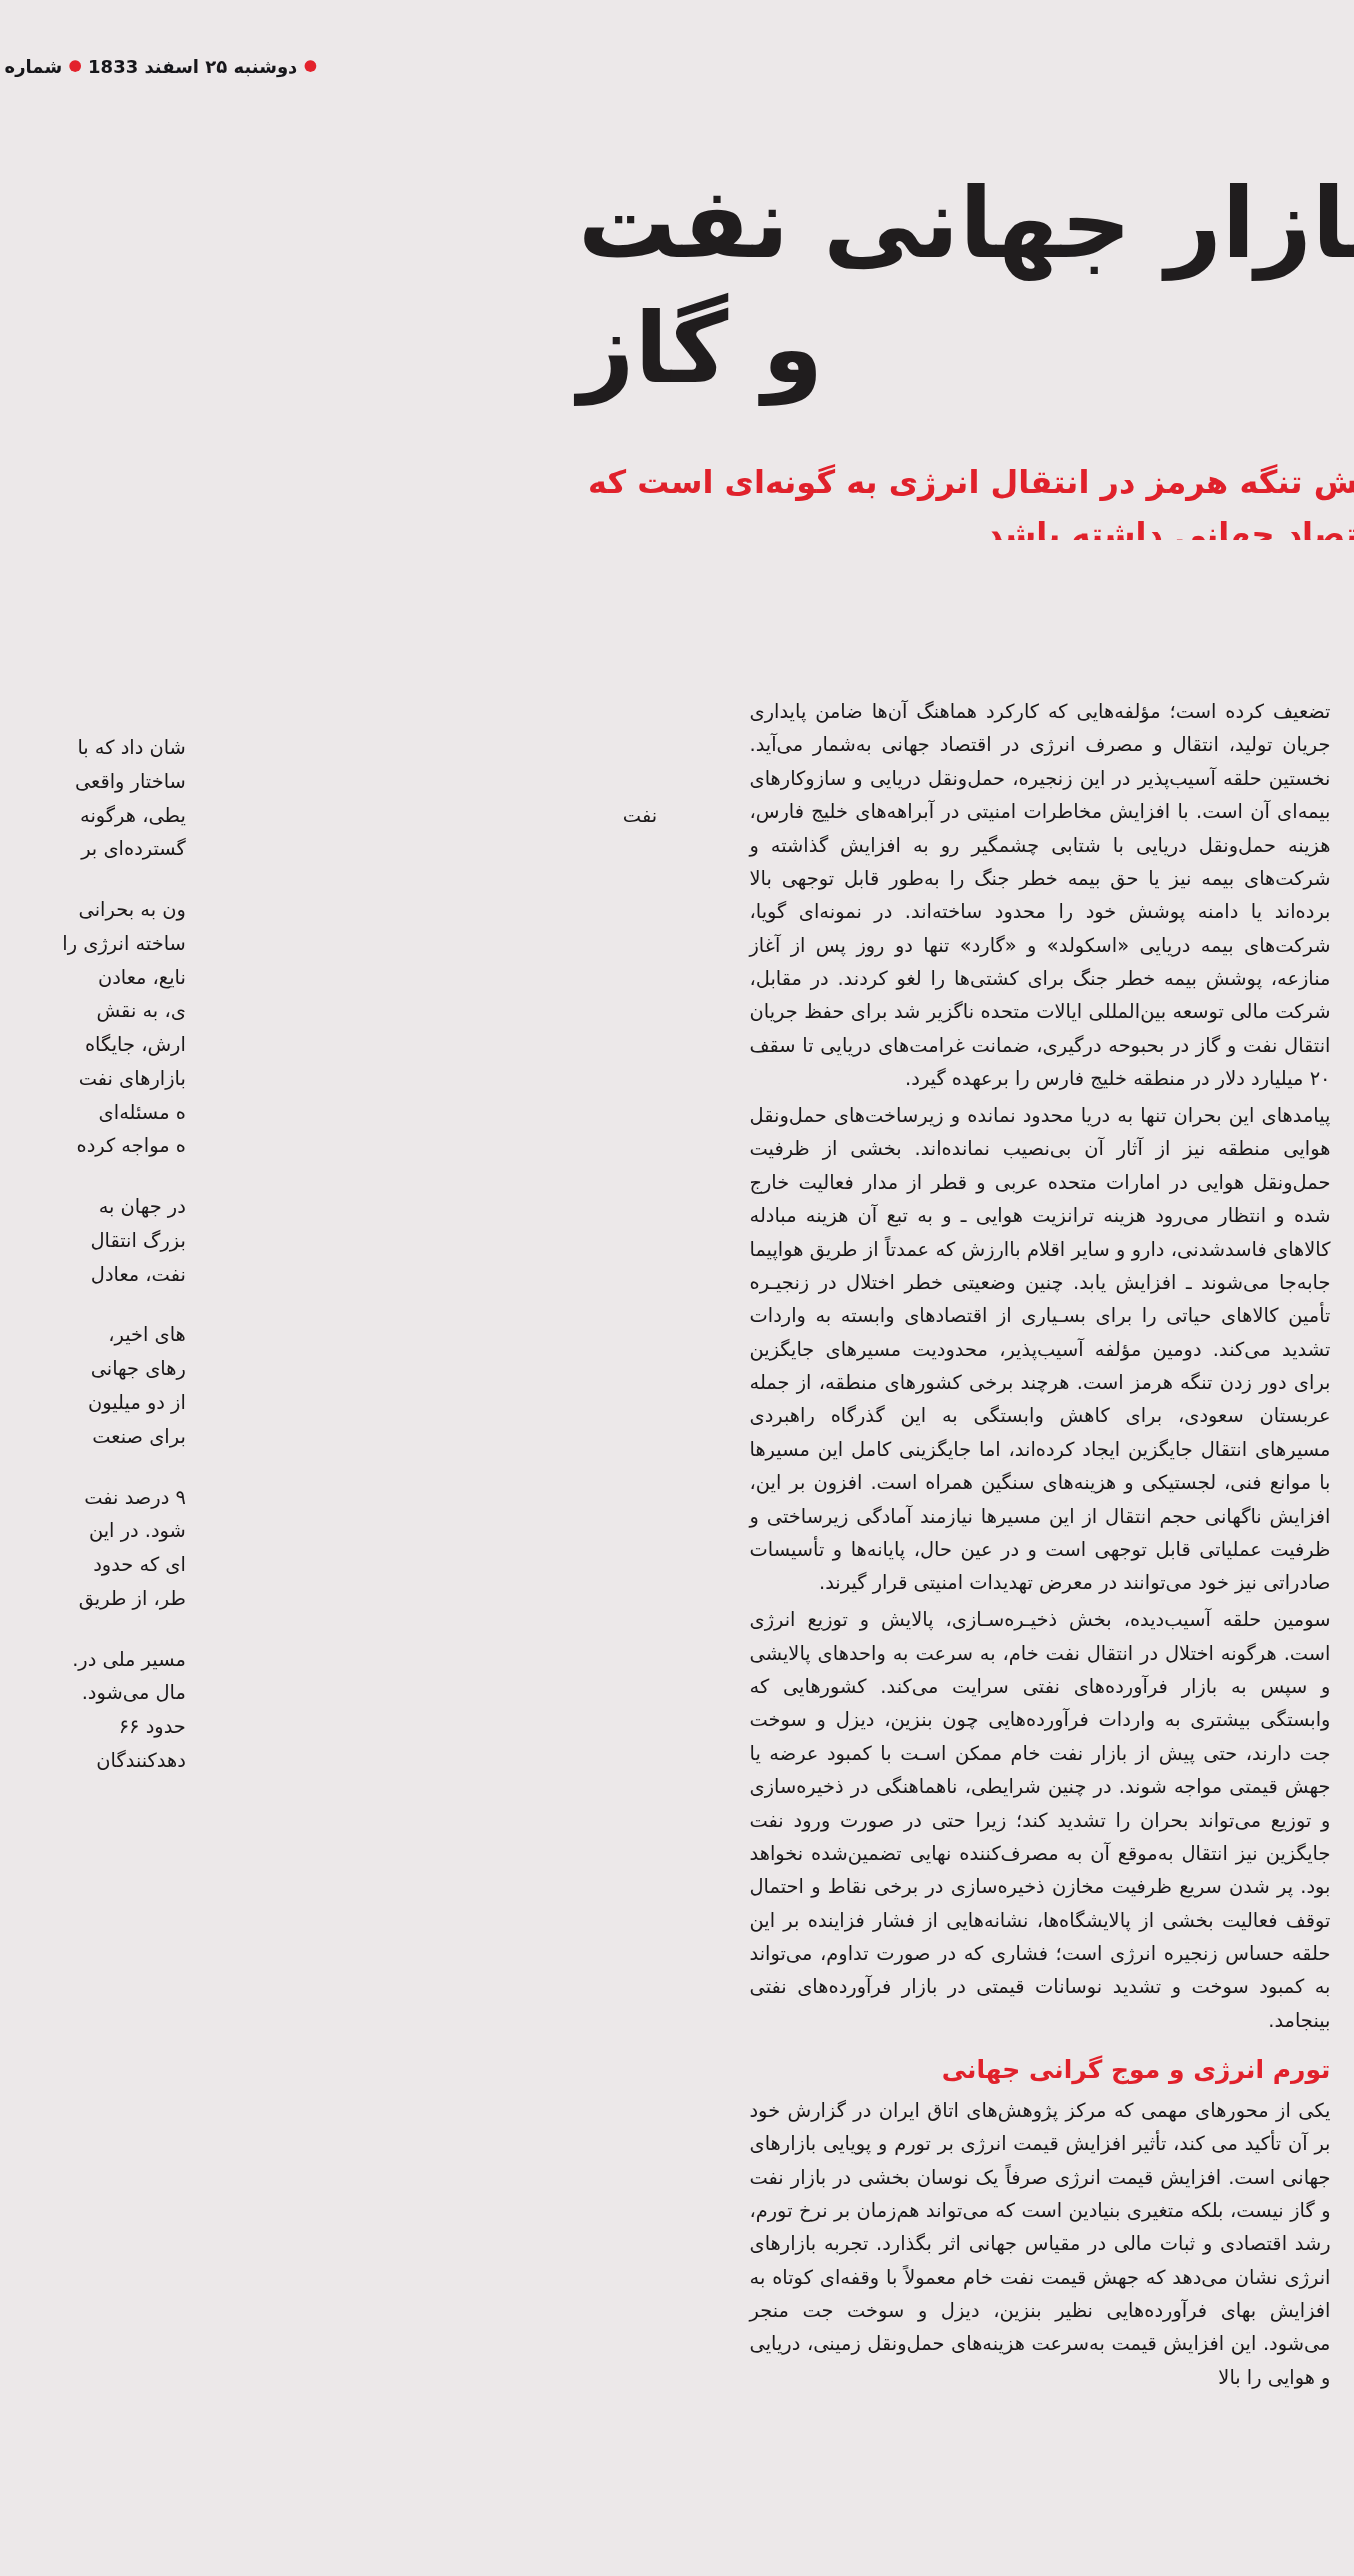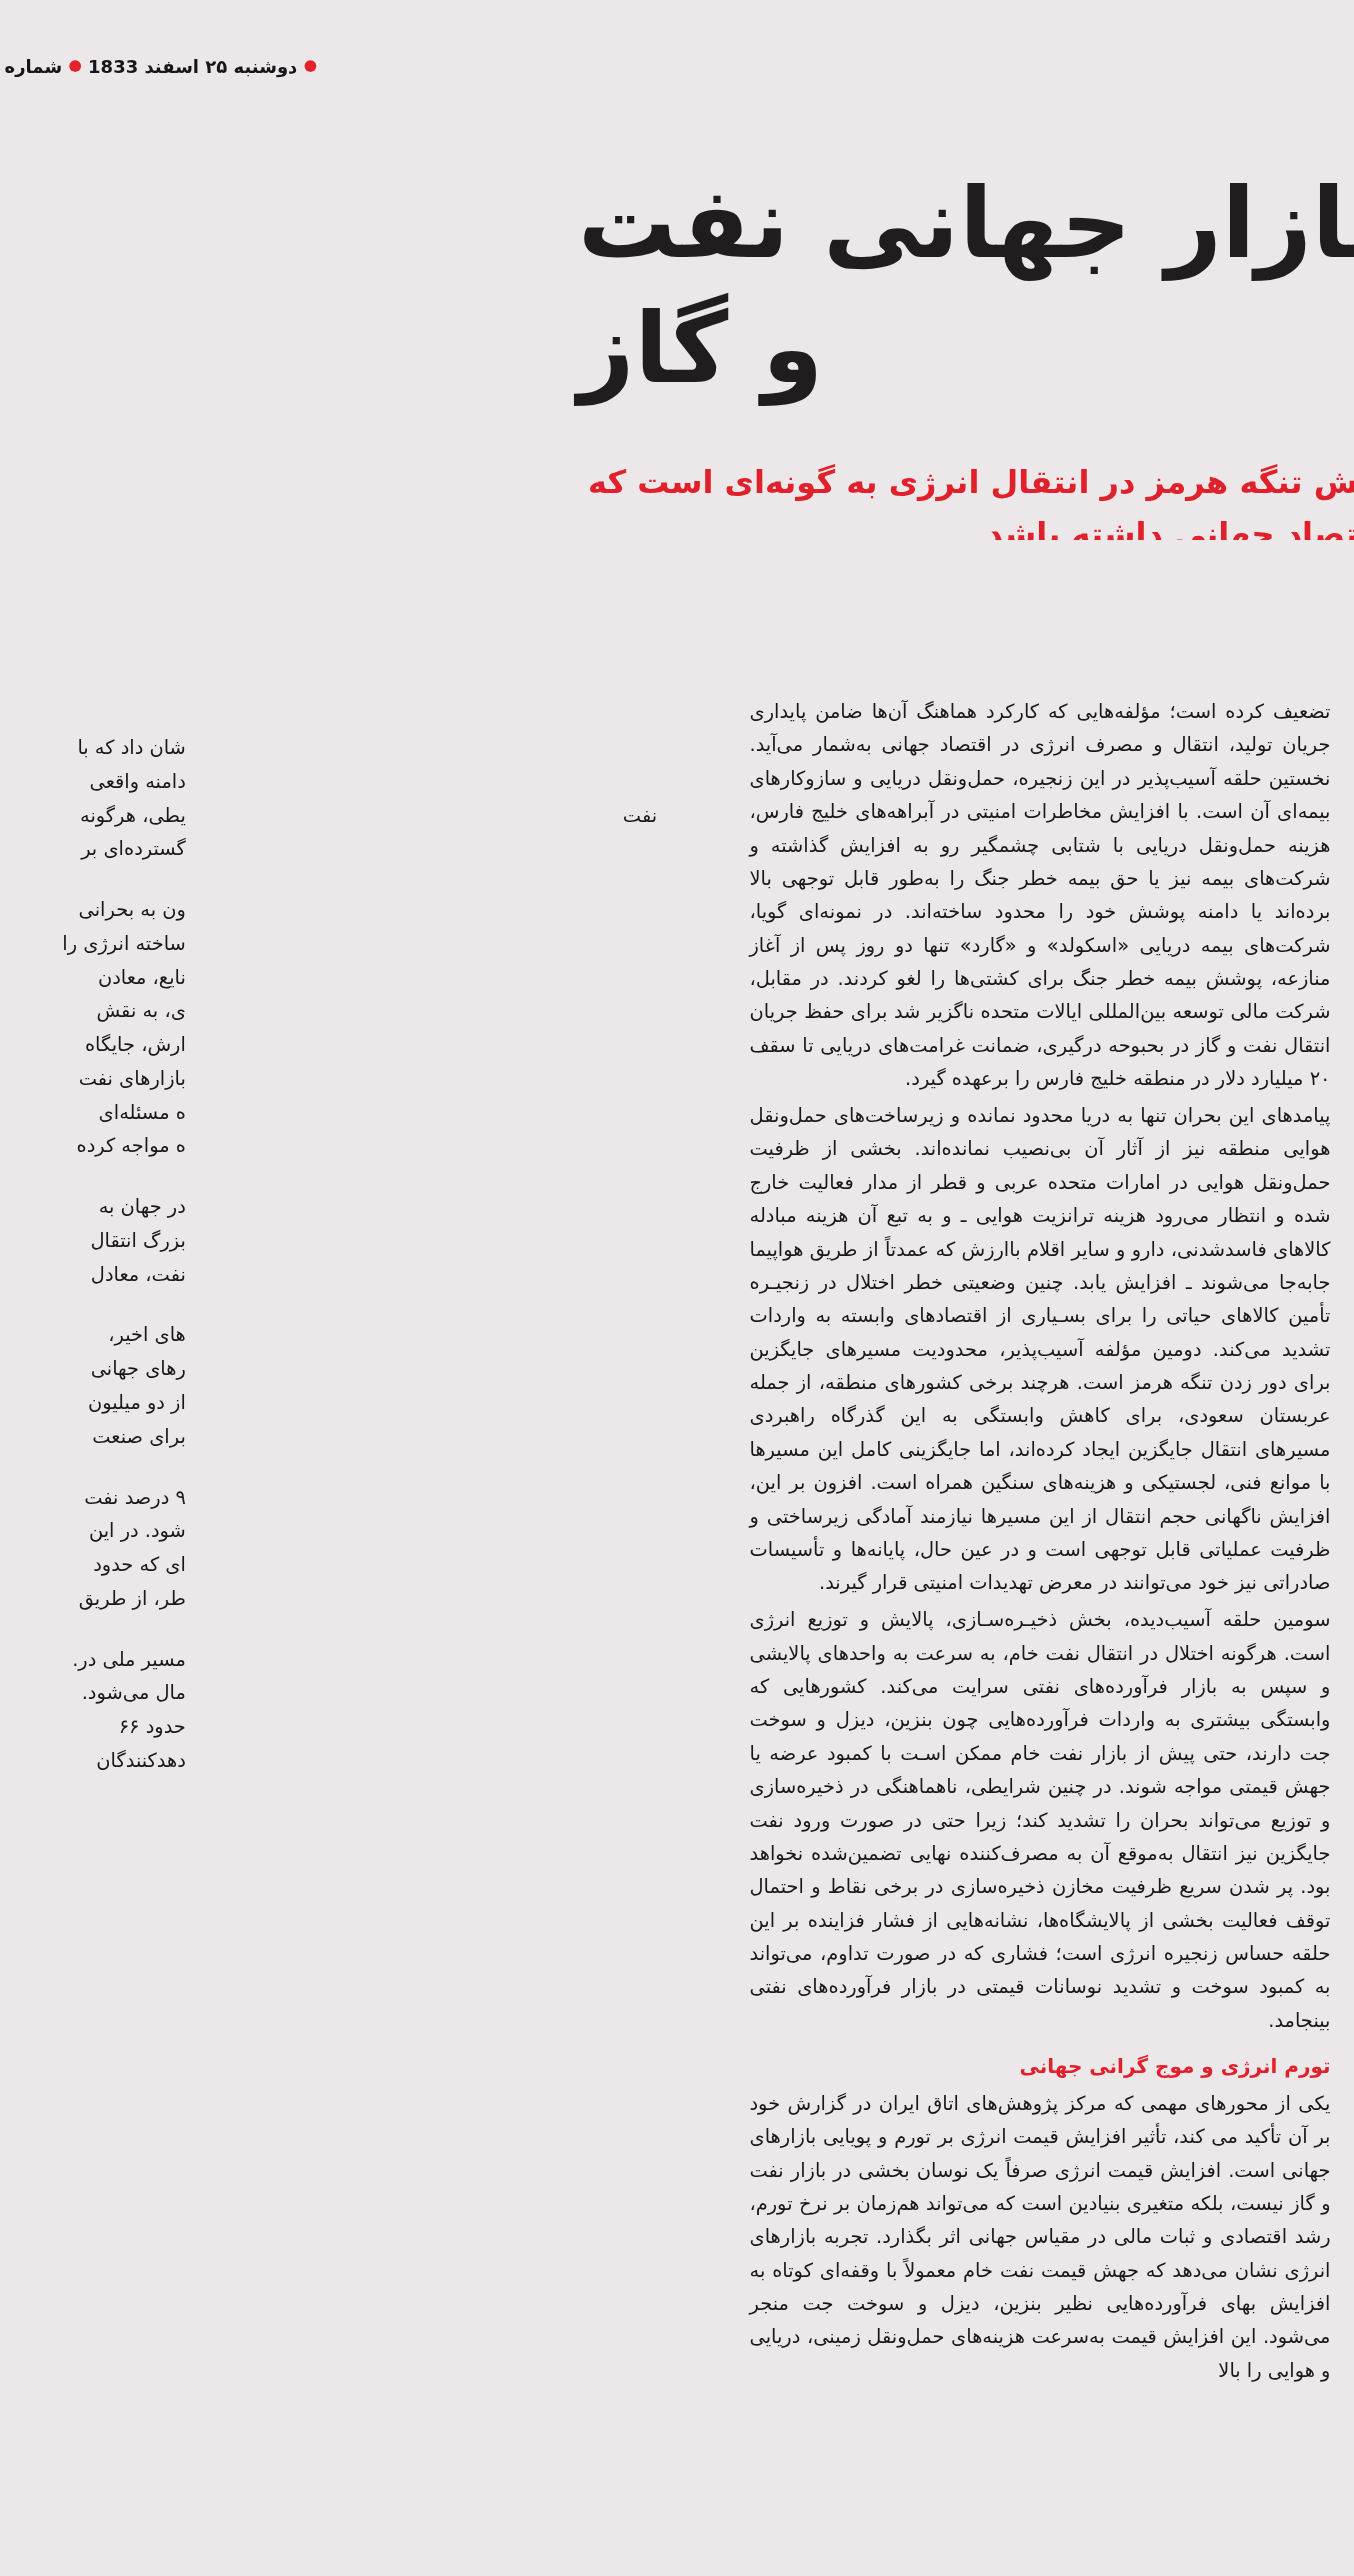--- a/index.html
+++ b/index.html
@@ -147,21 +147,21 @@
   }
 
   .cut-block {
     margin-bottom: 27px;
   }
   .cut-block p { margin: 0; }
 
   .section-head {
     color: #e0212b;
     font-weight: bold;
-    font-size: 20px;
+    font-size: 25px;
     margin: 14.4px 0 7.2px 0;
     text-align: right;
     line-height: 1.4;
   }
   .gap-m { height: 36px; }
   .gap-l { height: 52px; }
 
   .col-right-cut, .col-mid-cut {
     font-size: 19.4px;
     line-height: 1.74;
@@ -206,21 +206,21 @@
       <div class="cut-block">
         <p>نفت</p>
       </div>
     </div>
 
     <div class="col col-right-cut">
       <div class="gap-m"></div>
 
       <div class="cut-block">
         <p>شان داد که با</p>
-        <p>دامنه واقعی</p>
+        <p>ساختار واقعی</p>
         <p>یطی، هرگونه</p>
         <p>گسترده‌ای بر</p>
       </div>
 
       <div class="cut-block">
         <p>ون به بحرانی</p>
         <p>ساخته انرژی را</p>
         <p>نایع، معادن</p>
         <p>ی، به نقش</p>
         <p>ارش، جایگاه</p>

